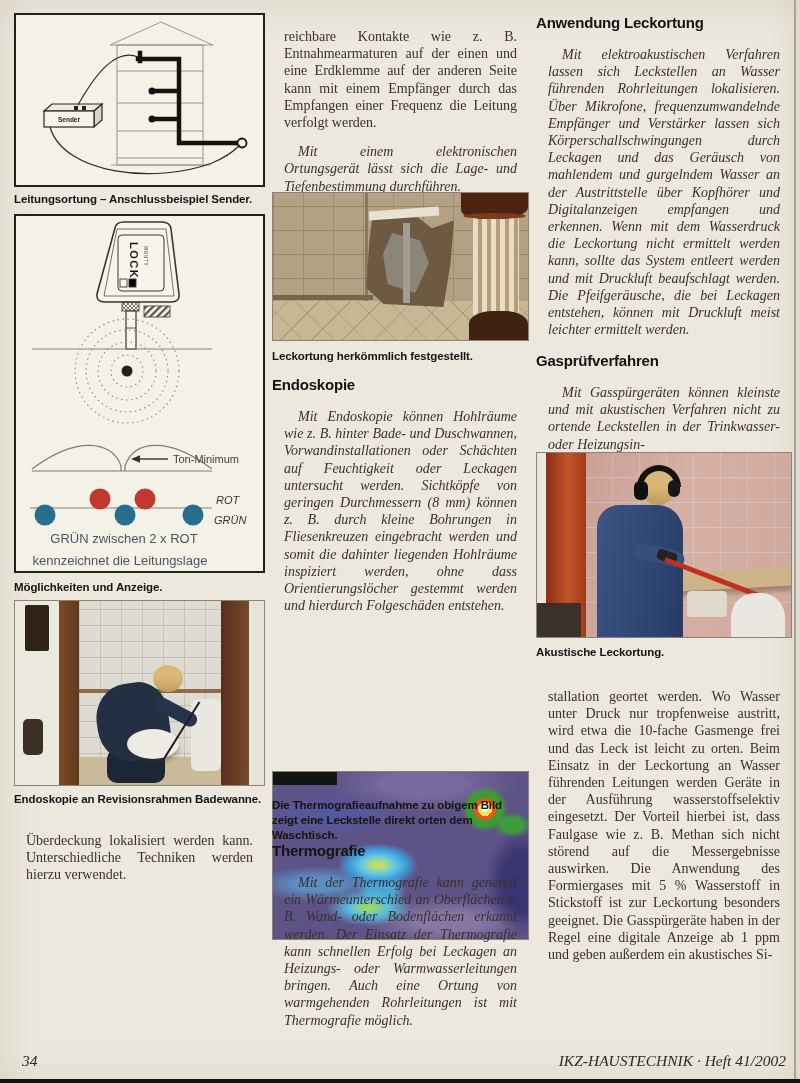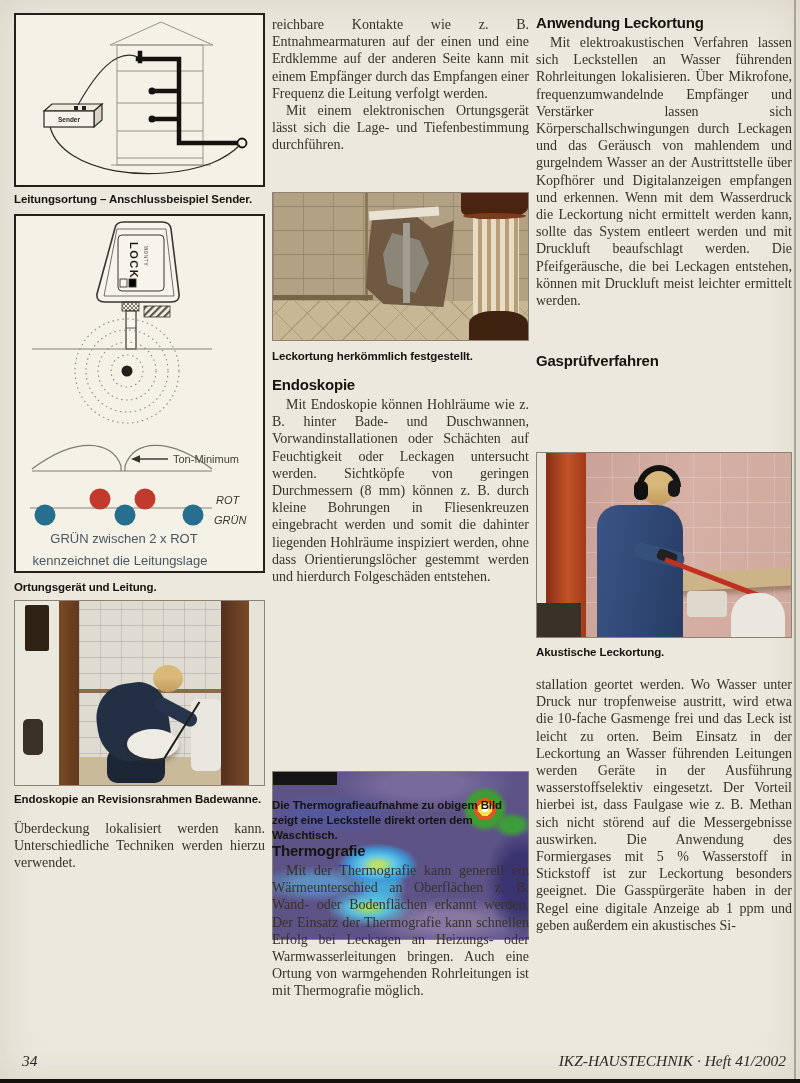--- a/index.html
+++ b/index.html
@@ -6,22 +6,22 @@
   body{background:#b0aca0;font-family:"Liberation Serif",serif;}
   .page{position:relative;width:800px;height:1083px;background:#ece8dd;overflow:hidden;
         box-shadow:inset 0 0 40px rgba(120,110,90,.18);}
   .page-edge-right{position:absolute;top:0;right:4px;width:2px;height:100%;background:#aaa498;}
   .page-edge-bottom{position:absolute;left:0;bottom:0;width:100%;height:4px;background:#15120e;}
 
   .col{position:absolute;top:0;height:1079px;}
   .abs{position:absolute;}
 
   .body-text{font-size:14px;line-height:17.2px;color:#37312a;text-align:justify;}
-  .body-text p{margin:0;}
-  .body-text p.indent{text-indent:14px;}
+  .body-text p{margin:12px;}
+  .body-text p.indent{text-indent:14px;font-style:italic;}
 
   .heading{font-family:"Liberation Sans",sans-serif;font-weight:bold;font-size:15px;
            color:#161310;letter-spacing:-.2px;}
   .caption{font-family:"Liberation Sans",sans-serif;font-weight:bold;font-size:11.5px;
            line-height:15px;color:#161310;letter-spacing:-.1px;}
 
   .figure{background:#f4f1e7;border:2px solid #23201b;box-sizing:border-box;}
   .photo{border:1px solid #8d8375;box-sizing:border-box;overflow:hidden;position:relative;}
   .photo *{position:absolute;}
 
@@ -201,21 +201,21 @@
           <circle cx="29" cy="299" r="10.5" fill="#266f8e"></circle>
           <circle cx="109" cy="299" r="10.5" fill="#266f8e"></circle>
           <circle cx="177" cy="299" r="10.5" fill="#266f8e"></circle>
         </g>
         <text x="200" y="288" font-size="11" font-style="italic" font-family="Liberation Serif,serif" fill="#3a362e">ROT</text>
         <text x="198" y="308" font-size="11" font-style="italic" font-family="Liberation Serif,serif" fill="#3a362e">GRÜN</text>
         <text x="108" y="327" font-size="13" fill="#4b5560" text-anchor="middle">GRÜN zwischen 2 x ROT</text>
         <text x="104" y="349" font-size="13" fill="#4b5560" text-anchor="middle">kennzeichnet die Leitungslage</text>
       </svg>
     </div>
-    <div class="caption abs" style="left:0;top:580px;width:251px;">Ortungsgerät und Leitung.</div>
+    <div class="caption abs" style="left:0;top:580px;width:251px;">Möglichkeiten und Anzeige.</div>
 
     <div class="photo abs" style="left:0;top:600px;width:251px;height:186px;background:#d8d4c8;">
       <div class="p1-wallL"></div>
       <div class="p1-block"></div>
       <div class="p1-hinge"></div>
       <div class="p1-room"></div>
       <div class="p1-trim"></div>
       <div class="p1-floor"></div>
       <div class="p1-tub"></div>
       <div class="p1-legs"></div>
@@ -275,20 +275,23 @@
   </div>
 
   <div class="col" style="left:536px;width:256px;">
 
     <div class="heading abs" style="left:0;top:14px;width:256px;">Anwendung Leckortung</div>
     <div class="body-text abs" style="left:0;top:34px;width:256px;">
       <p class="indent">Mit elektroakustischen Verfahren lassen sich Leckstellen an Wasser führenden Rohrleitungen lokalisieren. Über Mikrofone, frequenzumwandelnde Empfänger und Verstärker lassen sich Körperschallschwingungen durch Leckagen und das Geräusch von mahlendem und gurgelndem Wasser an der Austrittstelle über Kopfhörer und Digitalanzeigen empfangen und erkennen. Wenn mit dem Wasserdruck die Leckortung nicht ermittelt werden kann, sollte das System entleert werden und mit Druckluft beaufschlagt werden. Die Pfeifgeräusche, die bei Leckagen entstehen, können mit Druckluft meist leichter ermittelt werden.</p>
     </div>
 
     <div class="heading abs" style="left:0;top:352px;width:256px;">Gasprüfverfahren</div>
+    <div class="body-text abs" style="left:0;top:372px;width:256px;">
+      <p class="indent">Mit Gasspürgeräten können kleinste und mit akustischen Verfahren nicht zu ortende Leckstellen in der Trinkwasser- oder Heizungsin-</p>
+    </div>
 
     <div class="photo abs" style="left:0;top:452px;width:256px;height:186px;background:#cba59a;">
       <div class="p3-wall"></div>
       <div class="p3-grid"></div>
       <div class="p3-strip"></div>
       <div class="p3-door"></div>
       <div class="p3-darkfloor"></div>
       <div class="p3-counter"></div>
       <div class="p3-tank"></div>
       <div class="p3-body"></div>

